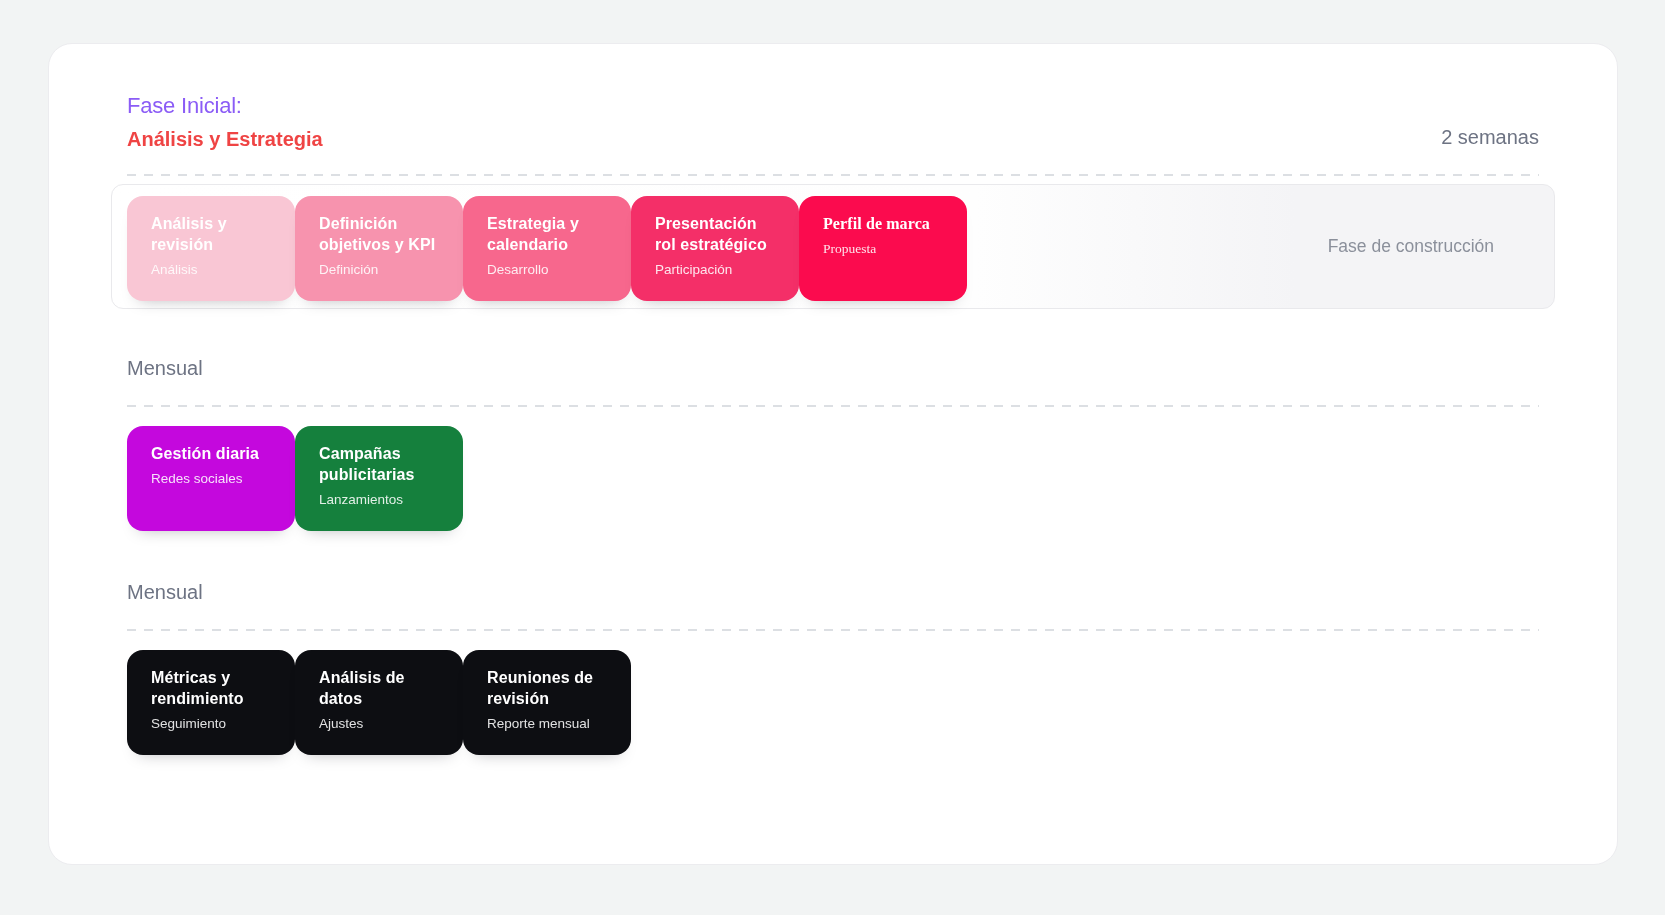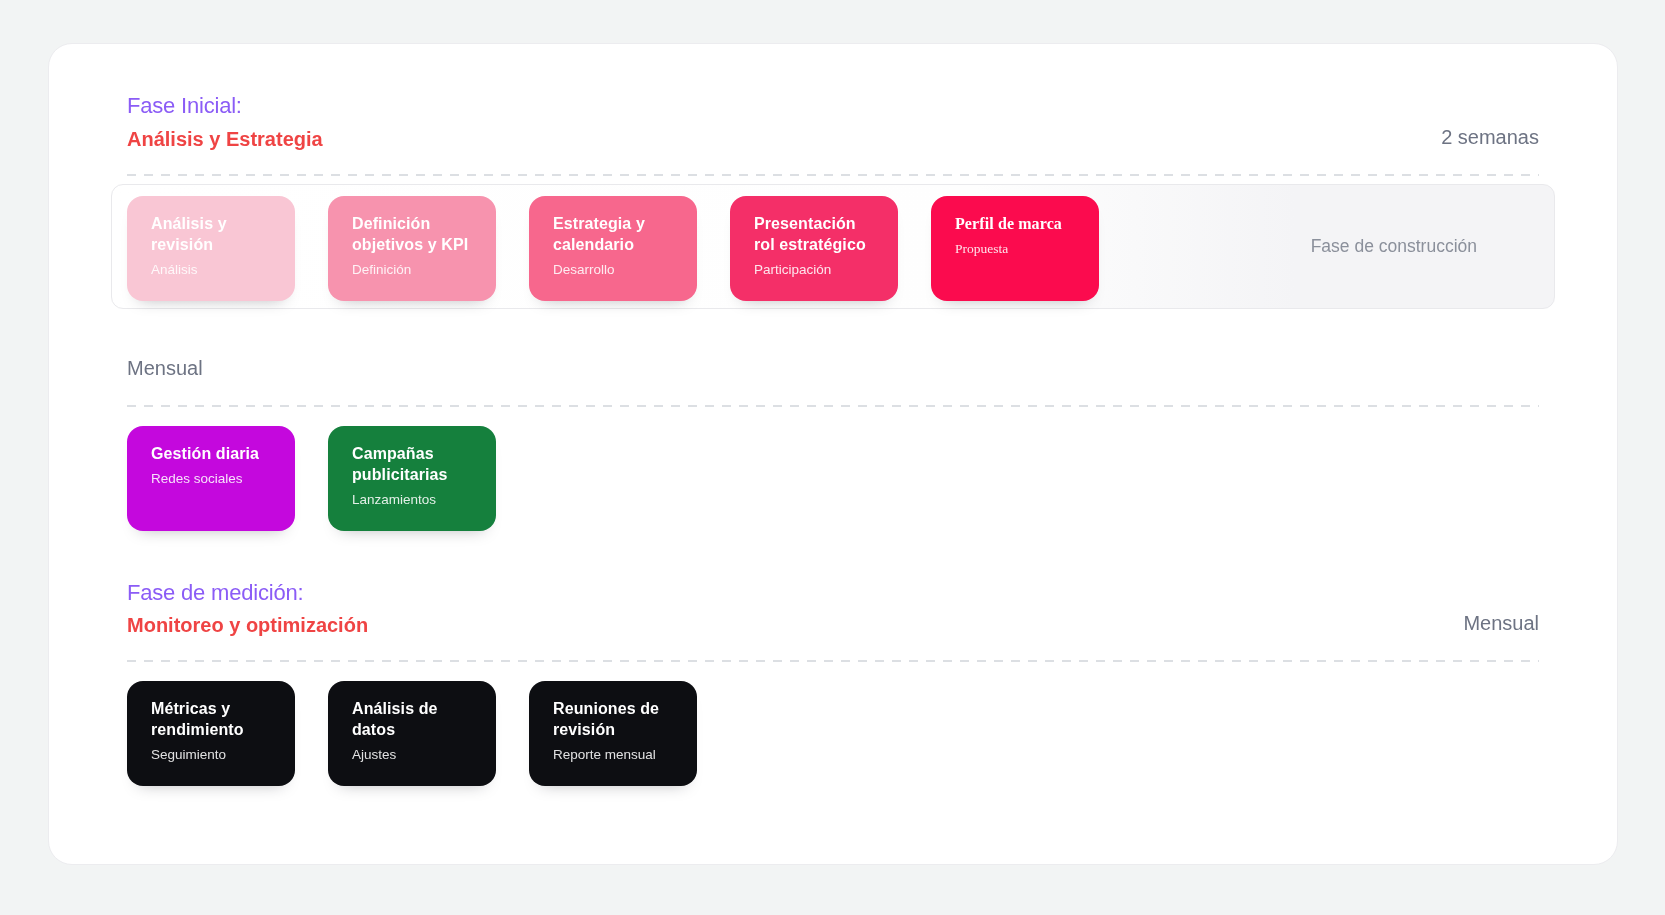--- a/index.html
+++ b/index.html
@@ -54,21 +54,21 @@
   }
   .strip {
     position: relative;
     margin-top: 8px;
     height: 125px;
     border: 1px solid #e9e9ec;
     border-radius: 12px;
     background: linear-gradient(90deg, #ffffff 0%, #fefefe 60%, #f4f4f6 82%, #f4f4f6 100%);
     padding: 11px 0 0 15px;
   }
-  .row { display: flex; gap: 33px; }
+  .row { display: flex; }
   .row.free { margin: 19px 16px 0 16px; }
   .card {
     width: 168px; height: 105px;
     border-radius: 16px;
     padding: 17px 18px 0 24px;
     box-shadow: 0 10px 16px -12px rgba(28, 28, 40, 0.35);
   }
   .card-title {
     font-size: 16px;
     font-weight: 700;
@@ -77,21 +77,21 @@
     letter-spacing: 0.1px;
   }
   .card-sub {
     margin-top: 7px;
     font-size: 13.5px;
     font-weight: 400;
     color: rgba(255, 255, 255, 0.88);
   }
   .strip-label {
     position: absolute;
-    right: 77px; top: 50%;
+    right: 60px; top: 50%;
     transform: translateY(-50%);
     font-size: 17.5px;
     color: #8b909b;
     white-space: nowrap;
   }
   .sec-impl { margin-top: 46px; }
   .sec-med  { margin-top: 48px; }
 </style>
 </head>
 <body>
@@ -149,24 +149,20 @@
         </div>
         <div class="card" style="background: #15803d;">
           <div class="card-title">Campañas publicitarias</div>
           <div class="card-sub">Lanzamientos</div>
         </div>
       </div>
     </div>
 
     <div class="section sec-med">
       <div class="sec-head">
-        <div>
-          <div class="sec-title">Fase de medición:</div>
-          <div class="sec-subtitle">Monitoreo y optimización</div>
-        </div>
         <div class="sec-duration">Mensual</div>
       </div>
       <div class="dash"></div>
 
       <div class="row free">
         <div class="card" style="background: rgb(13, 14, 18);">
           <div class="card-title">Métricas y rendimiento</div>
           <div class="card-sub">Seguimiento</div>
         </div>
         <div class="card" style="background: rgb(13, 14, 18);">

